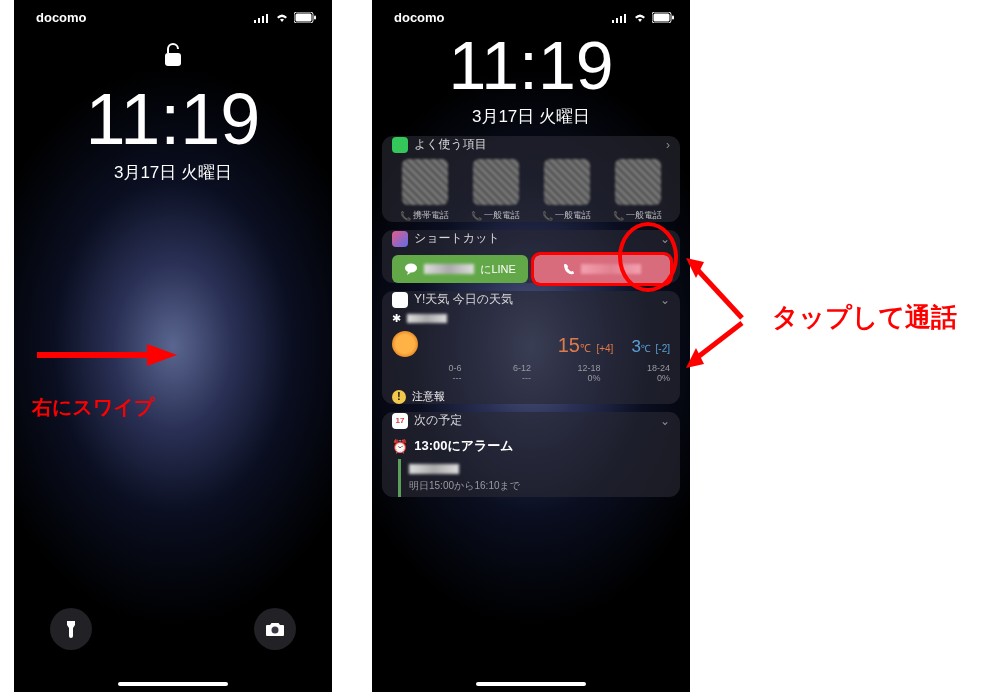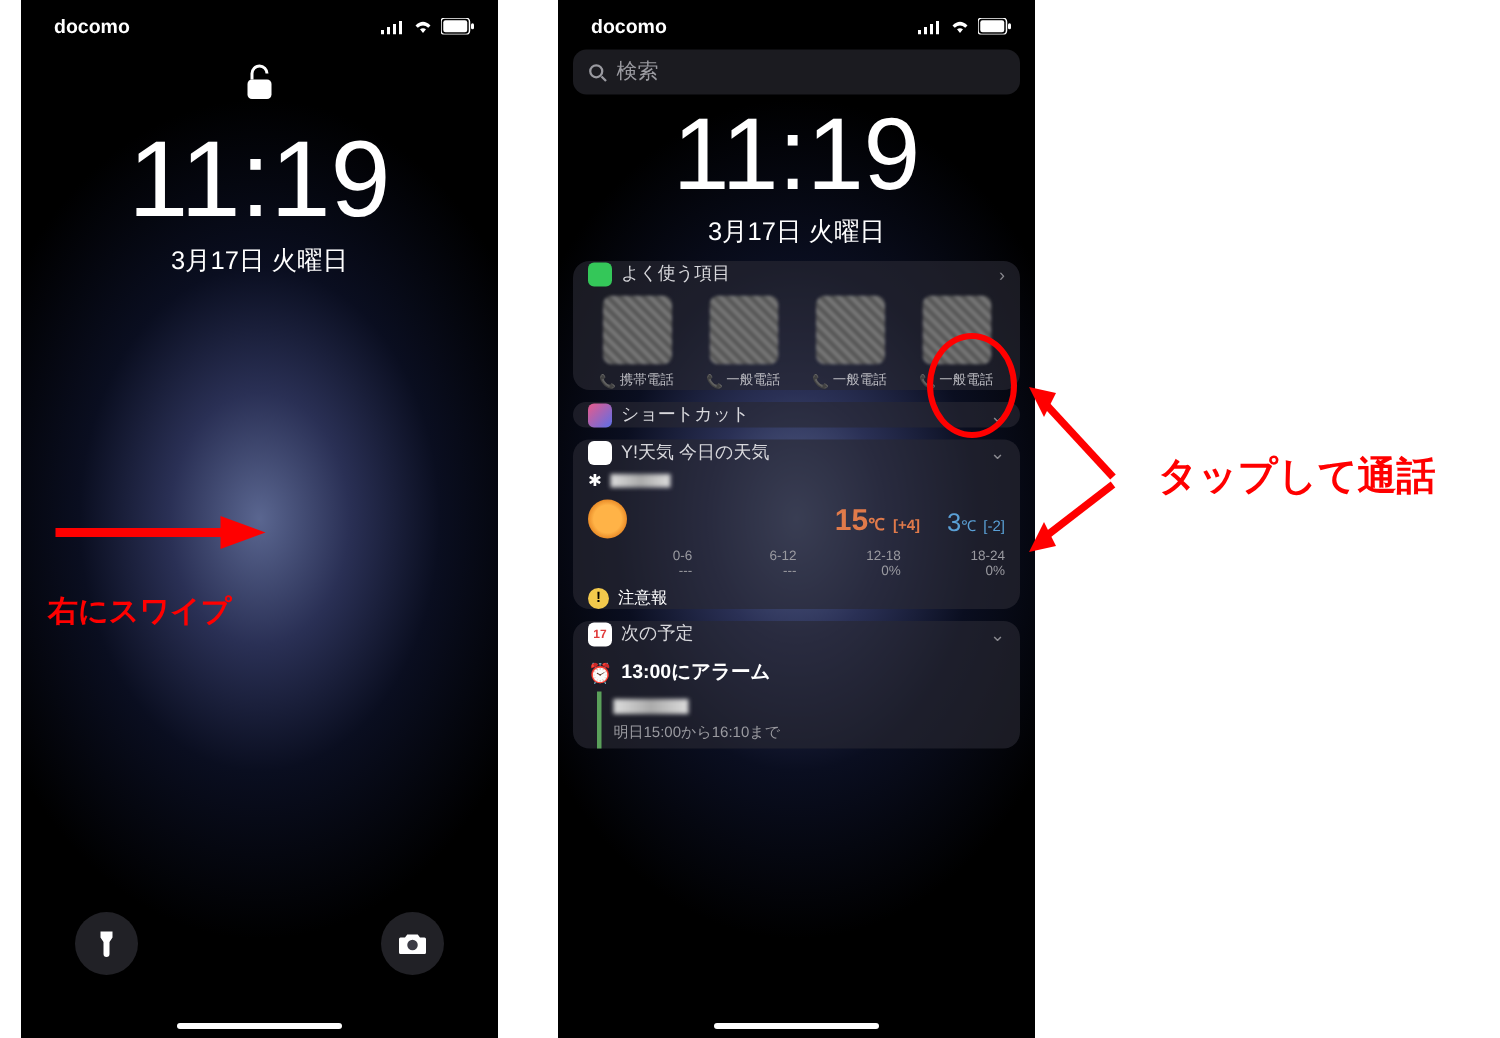--- a/index.html
+++ b/index.html
@@ -179,21 +179,21 @@
     background: linear-gradient(135deg,#e85a8a,#5b6fe8);
   }
 
   
   .weather .temps {
     display: flex;
     align-items: flex-end;
     gap: 18px;
     margin-top:6px;
   }
-  .weather .temp1 { font-size:20px; font-weight:700; color:#e07a4a; }
+  .weather .temp1 { font-size:20px; font-weight:400; color:#e07a4a; }
   .weather .temp1 .d { font-size:10px; color:#e07a4a;}
   .weather .temp2 { font-size:17px; font-weight:300; color:#5aa0d6; }
   .weather .temp2 .d { font-size:10px; color:#5aa0d6;}
   .sun {
     width: 26px; height: 26px; border-radius:50%;
     background: radial-gradient(circle,#ffb347 50%,#e07a1a 80%);
   }
   .w-table { display:flex; margin-top:6px; font-size:9px; color:#9a9aa0; gap:0;}
   .w-col { flex:1; text-align:right; }
   .caution { display:flex; align-items:center; gap:6px; margin-top:6px; font-size:11px;}
@@ -285,27 +285,20 @@
           <path d="M7 9 L9 6.5 Q7 5 5 6.5 Z M2 4 Q7 -1 12 4 L10.5 5.5 Q7 2.5 3.5 5.5 Z" fill="#fff"></path>
         </svg>
       <svg width="22" height="11" viewBox="0 0 22 11">
           <rect x="0" y="0" width="19" height="11" rx="2.5" fill="none" stroke="#fff" stroke-width="1"></rect>
           <rect x="1.5" y="1.5" width="16" height="8" rx="1.5" fill="#fff"></rect>
           <rect x="20" y="3.5" width="2" height="4" rx="1" fill="#fff"></rect>
         </svg>
     </span>
   </div>
 
-  <div class="search">
-    <svg width="13" height="13" viewBox="0 0 13 13">
-        <circle cx="5.5" cy="5.5" r="4" fill="none" stroke="#9a9aa0" stroke-width="1.5"></circle>
-        <line x1="9" y1="9" x2="12" y2="12" stroke="#9a9aa0" stroke-width="1.5"></line>
-      </svg>
-    <span>検索</span>
-  </div>
 
   <div class="clock2">11:19</div>
   <div class="date">3月17日 火曜日</div>
 
   <div class="widget">
     <div class="w-head">
       <span class="app-icon" style="background:#34c759"></span>
       <span>よく使う項目</span>
       <span class="spacer"></span>
       <span class="chev">›</span>
@@ -341,20 +334,36 @@
       </div>
     </div>
   </div>
 
   <div class="widget shortcuts">
     <div class="w-head">
       <span class="app-icon" style="background:linear-gradient(135deg,#e85a8a,#5b6fe8)"></span>
       <span>ショートカット</span>
       <span class="spacer"></span>
       <span class="chev">⌄</span>
+    </div>
+    <div class="btns">
+      <div class="sc-btn sc-green">
+        <svg width="14" height="12" viewBox="0 0 14 12">
+            <ellipse cx="7" cy="5" rx="6" ry="4.5" fill="#fff"></ellipse>
+            <path d="M4 9 L3 12 L7 9.5" fill="#fff"></path>
+          </svg>
+        <span class="blurred"></span>
+        <span>にLINE</span>
+      </div>
+      <div class="sc-btn sc-pink">
+        <svg width="12" height="12" viewBox="0 0 12 12">
+            <path d="M2 1 Q1 1 1 2 Q1 7 5 10 Q8 12 10 11 Q11 11 11 10 L10 8 Q9 8 8 8.5 Q6 7 4.5 5 Q5 4 5 3 L3 1 Z" fill="#fff"></path>
+          </svg>
+        <span class="blurred"></span>
+      </div>
     </div>
   </div>
 
 
   <div class="widget weather">
     <div class="w-head">
       <span class="app-icon" style="background:#fff"></span>
       <span>Y!天気 今日の天気</span>
       <span class="spacer"></span>
       <span class="chev">⌄</span>

